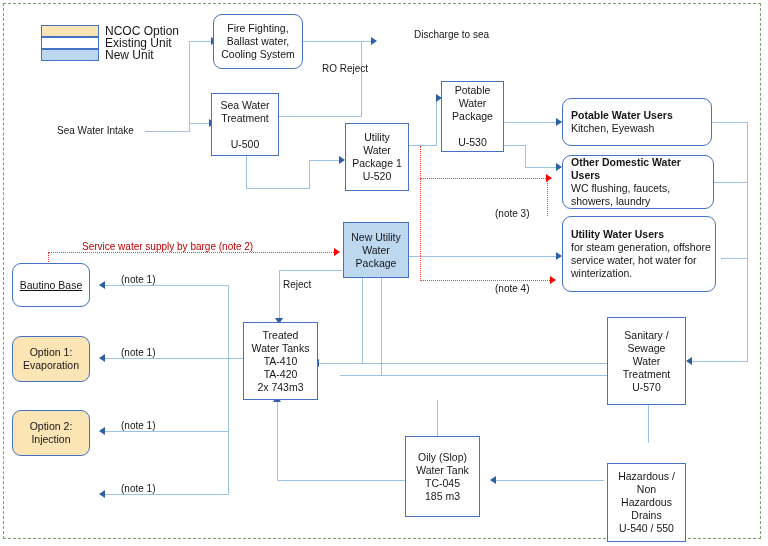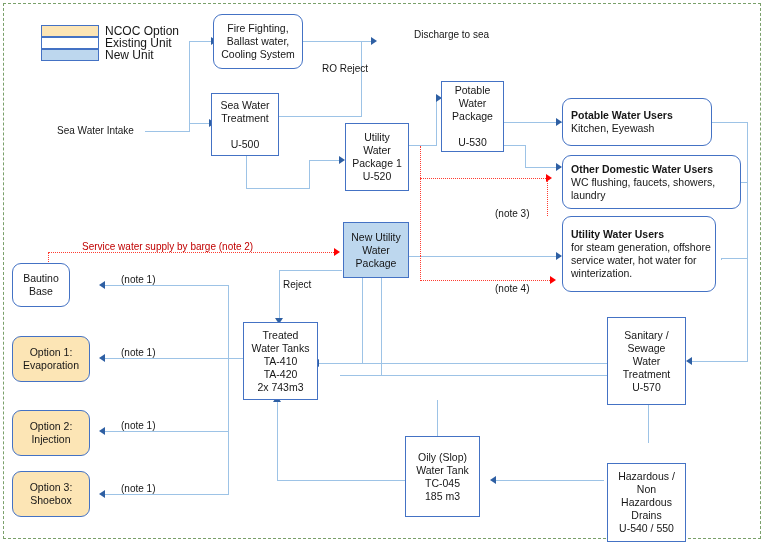--- a/index.html
+++ b/index.html
@@ -187,21 +187,21 @@
     </div>
   </div>
 
   <div class="box round leftal" style="left:562px;top:98px;width:150px;height:48px;">
     <div class="inner">
       <span class="ttl">Potable Water Users</span>
       <span>Kitchen, Eyewash</span>
     </div>
   </div>
 
-  <div class="box round leftal" style="left:562px;top:155px;width:179px;height:54px;">
+  <div class="box round leftal" style="left:562px;top:155px;width:152px;height:54px;">
     <div class="inner">
       <span class="ttl">Other Domestic Water Users</span>
       <span>WC flushing, faucets, showers, laundry</span>
     </div>
   </div>
 
   <div class="box round leftal" style="left:562px;top:216px;width:154px;height:76px;">
     <div class="inner">
       <span class="ttl">Utility Water Users</span>
       <span>for steam generation, offshore service water, hot water for winterization.</span>
@@ -209,46 +209,40 @@
   </div>
 
   <div class="box newunit" style="left:343px;top:222px;width:66px;height:56px;">
     <div class="inner">
       <span>New Utility</span><br>
       <span>Water</span><br>
       <span>Package</span>
     </div>
   </div>
 
-  <div class="box round" style="left:12px;top:263px;width:58px;height:44px;">
+  <div class="box round" style="left:12px;top:263px;width:78px;height:44px;text-decoration:underline;">
     <div class="inner">
       <span>Bautino Base</span>
     </div>
   </div>
 
   <div class="box round ncoc" style="left:12px;top:336px;width:78px;height:46px;">
     <div class="inner">
       <span>Option 1:</span><br>
       <span>Evaporation</span>
     </div>
   </div>
 
   <div class="box round ncoc" style="left:12px;top:410px;width:78px;height:46px;">
     <div class="inner">
       <span>Option 2:</span><br>
       <span>Injection</span>
     </div>
   </div>
 
-  <div class="box round ncoc" style="left:12px;top:471px;width:78px;height:46px;">
-    <div class="inner">
-      <span>Option 3:</span><br>
-      <span>Shoebox</span>
-    </div>
-  </div>
 
   <div class="box" style="left:243px;top:322px;width:75px;height:78px;">
     <div class="inner">
       <span>Treated</span><br>
       <span>Water Tanks</span><br>
       <span>TA-410</span><br>
       <span>TA-420</span><br>
       <span>2x 743m3</span>
     </div>
   </div>

